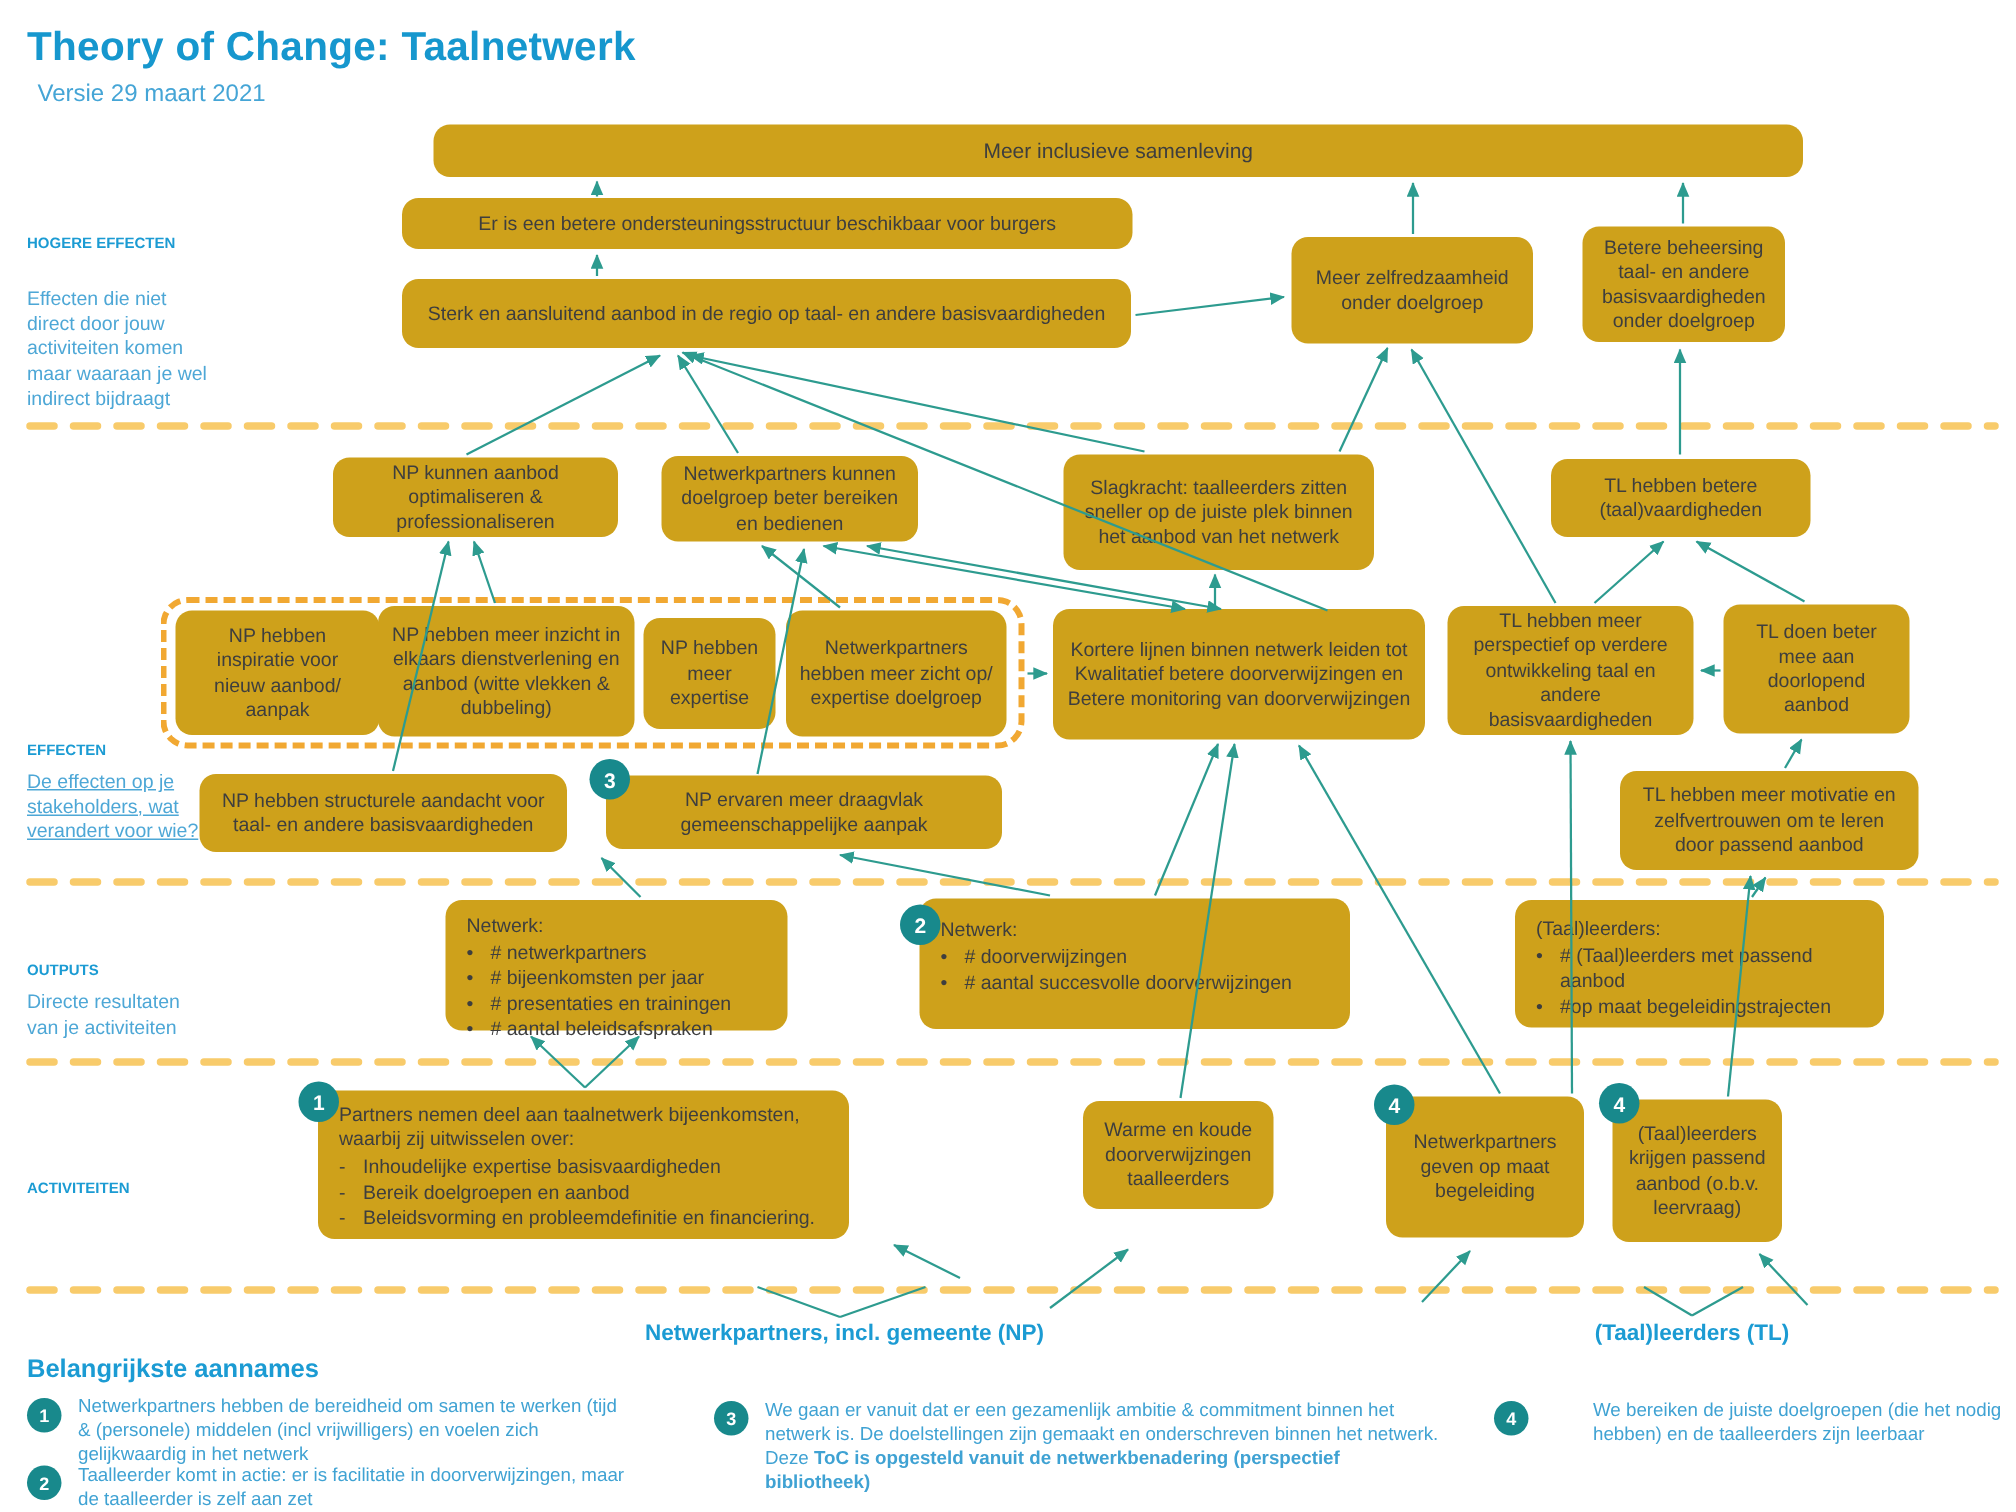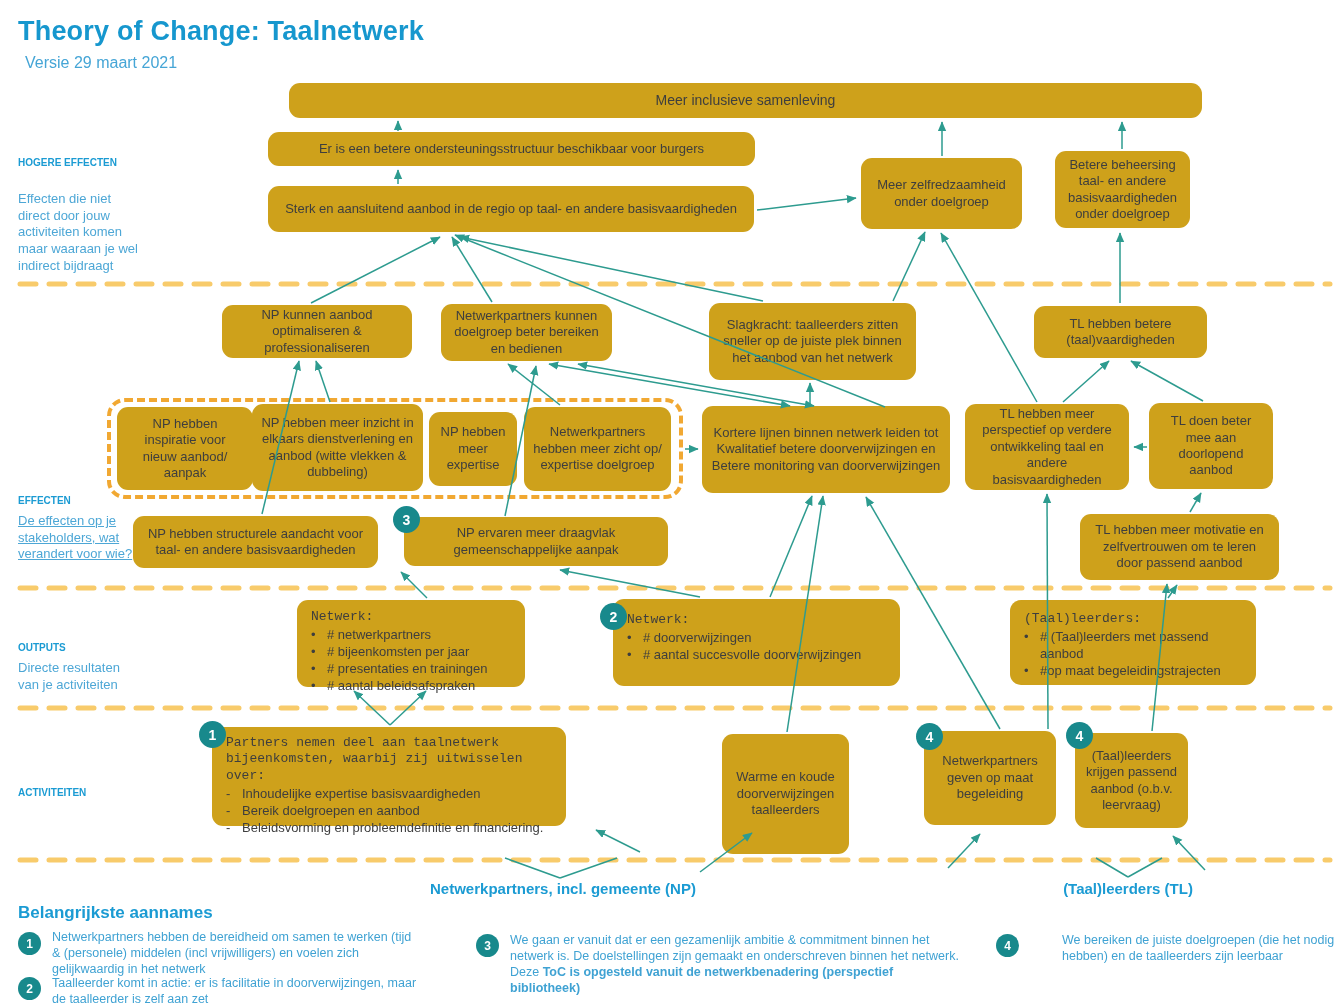--- a/index.html
+++ b/index.html
@@ -6,21 +6,21 @@
   #canvas{position:relative;width:1344px;height:1008px;background:#ffffff;overflow:hidden;
           font-family:"Liberation Sans","DejaVu Sans",sans-serif;}
   #wires{position:absolute;left:0;top:0;z-index:3;pointer-events:none;}
   .title{position:absolute;left:18px;top:16px;font-size:27px;font-weight:bold;color:#1697CE;letter-spacing:.2px;z-index:2;}
   .version{position:absolute;left:25px;top:54px;font-size:16px;color:#45A5D6;z-index:2;}
   .bandlabel{position:absolute;font-size:10px;font-weight:bold;color:#1B9BD3;z-index:2;line-height:1.15;width:130px;}
   .banddesc{position:absolute;font-size:13px;color:#4DA7D6;z-index:2;line-height:1.28;width:122px;}
   .box{position:absolute;background:#CEA11B;border-radius:11px;color:#3E3E3E;display:flex;align-items:center;
        justify-content:center;text-align:center;font-size:13px;line-height:1.26;padding:4px 9px;box-sizing:border-box;z-index:2;}
   .box.list{display:block;text-align:left;padding:9px 12px 6px 14px;}
-  .bx-title{font-size:13px;margin-bottom:2px;font-family:Liberation Mono, monospace;}
+  .bx-title{font-size:13px;margin-bottom:2px;}
   .bl{display:flex;font-size:13px;line-height:1.3;}
   .bl .dot::before{content:"\2022";}
   .bl .dash::before{content:"-";}
   .bl .dot,.bl .dash{width:16px;flex:0 0 16px;}
   .groupframe{position:absolute;border:4px dashed #F1A832;border-radius:18px;box-sizing:border-box;z-index:1;background:transparent;}
   .badge{position:absolute;border-radius:50%;background:#18898C;color:#ffffff;font-weight:bold;display:flex;
          align-items:center;justify-content:center;z-index:5;}
   .badge.big{width:27px;height:27px;font-size:14px;}
   .badge.small{width:23px;height:23px;font-size:12px;}
   .grouplabel{position:absolute;font-size:15px;font-weight:bold;color:#1B9BD3;z-index:2;text-align:center;}
@@ -183,21 +183,21 @@
       </div>
     <div class="bl">
         <span class="dash"></span>
         <span>Bereik doelgroepen en aanbod</span>
       </div>
     <div class="bl">
         <span class="dash"></span>
         <span>Beleidsvorming en probleemdefinitie en financiering.</span>
       </div>
   </div>
-  <div class="box" style="left:722px;top:734px;width:127px;height:120px;">Warme en koude doorverwijzingen taalleerders</div>
+  <div class="box" style="left:722px;top:734px;width:127px;height:72px;">Warme en koude doorverwijzingen taalleerders</div>
   <div class="box" style="left:924px;top:731px;width:132px;height:94px;">Netwerkpartners geven op maat begeleiding</div>
   <div class="box" style="left:1075px;top:733px;width:113px;height:95px;">(Taal)leerders krijgen passend aanbod (o.b.v. leervraag)</div>
 
   <div class="badge big" style="left:393px;top:506px;">3</div>
   <div class="badge big" style="left:600px;top:603px;">2</div>
   <div class="badge big" style="left:199px;top:721px;">1</div>
   <div class="badge big" style="left:916px;top:723px;">4</div>
   <div class="badge big" style="left:1066px;top:722px;">4</div>
 
   <div class="grouplabel" style="left:403px;top:880px;width:320px;">Netwerkpartners, incl. gemeente (NP)</div>

